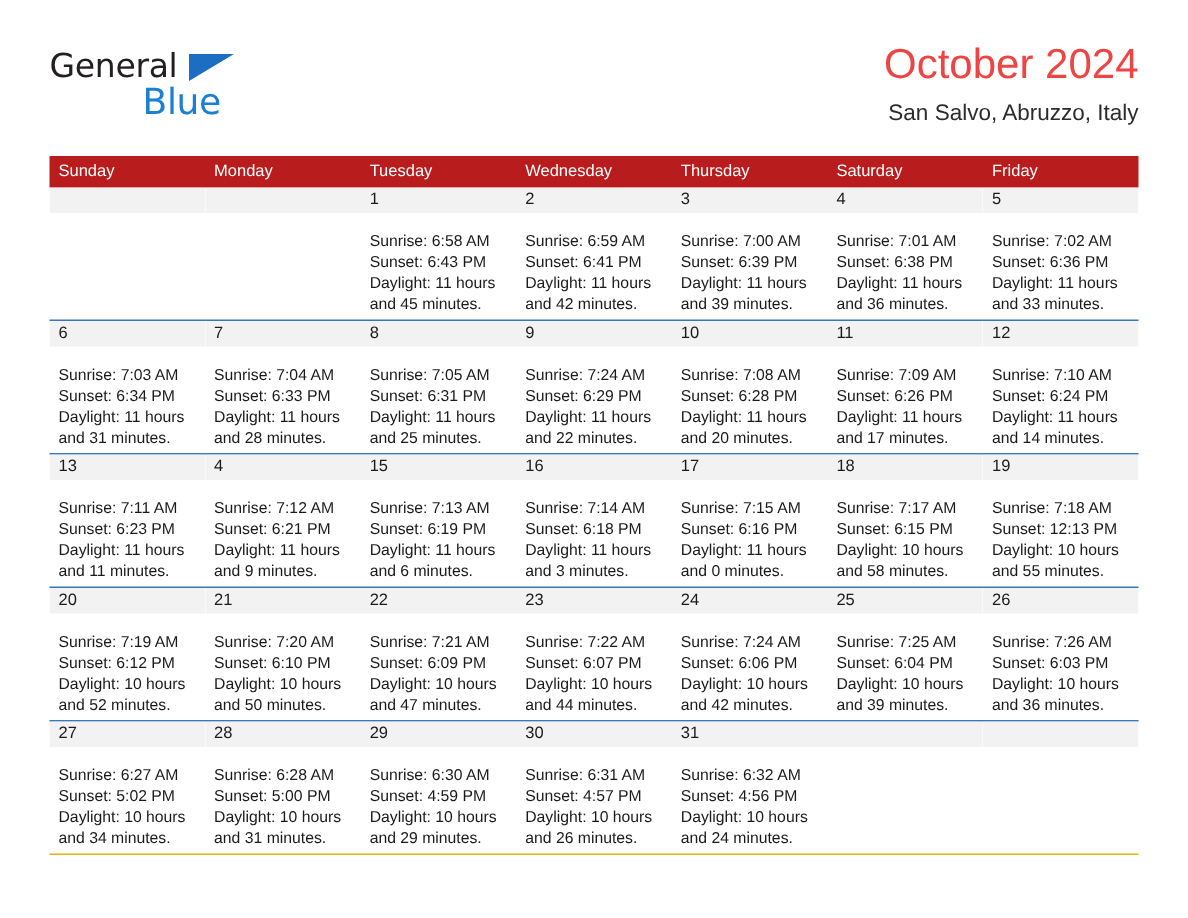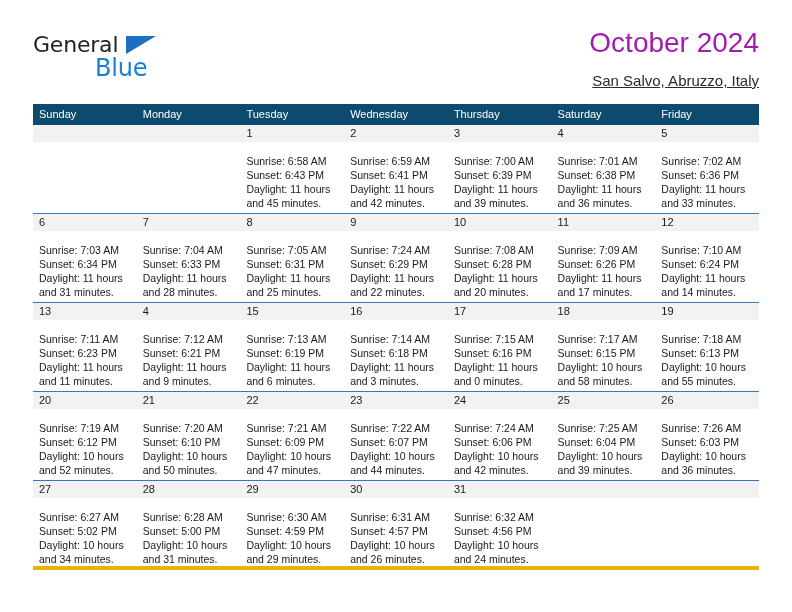--- a/index.html
+++ b/index.html
@@ -64,64 +64,63 @@
     font-family: "DejaVu Sans", sans-serif;
   }
   .title-block {
     position: absolute;
     right: 0;
     top: 0;
     text-align: right;
   }
   .cal-title {
     font-size: 28px;
-    color: #a21caf;
+    color: #ef4444;
     line-height: 34px;
     white-space: nowrap;
   }
   .cal-subtitle {
     font-size: 15px;
     color: #2b2b2b;
     line-height: 22px;
-    margin-top: 10px;
+    margin-top: 5px;
     white-space: nowrap;
-    text-decoration: underline;
   }
 
   
   .calendar {
     position: absolute;
     left: 33px;
     top: 104px;
     width: 726px;
   }
   .dow-row {
     display: flex;
-    background: #0c4a6e;
+    background: #b91c1c;
     height: 21px;
     align-items: flex-end;
   }
   .dow {
     flex: 1 1 0;
     color: #ffffff;
     font-size: 11px;
     line-height: 21px;
     padding-left: 6px;
     box-sizing: border-box;
     overflow: hidden;
     white-space: nowrap;
   }
   .week {
     display: flex;
     border-bottom: 1px solid #3777bc;
     height: 89px;
     box-sizing: border-box;
   }
   .week:last-child {
-    border-bottom: 4px solid #eab308;
+    border-bottom: 1px solid #eab308;
   }
   .cell {
     flex: 1 1 0;
     box-sizing: border-box;
     overflow: hidden;
     position: relative;
   }
   .cell-num {
     background: #f2f2f2;
     height: 17px;
@@ -348,21 +347,21 @@
               <div class="cell-line">Sunrise: 7:17 AM</div>
               <div class="cell-line">Sunset: 6:15 PM</div>
               <div class="cell-line">Daylight: 10 hours</div>
               <div class="cell-line">and 58 minutes.</div>
             </div>
           </div>
           <div class="cell">
             <div class="cell-num">19</div>
             <div class="cell-lines">
               <div class="cell-line">Sunrise: 7:18 AM</div>
-              <div class="cell-line">Sunset: 6:13 PM</div>
+              <div class="cell-line">Sunset: 12:13 PM</div>
               <div class="cell-line">Daylight: 10 hours</div>
               <div class="cell-line">and 55 minutes.</div>
             </div>
           </div>
         </div>
         <div class="week">
           <div class="cell">
             <div class="cell-num">20</div>
             <div class="cell-lines">
               <div class="cell-line">Sunrise: 7:19 AM</div>

